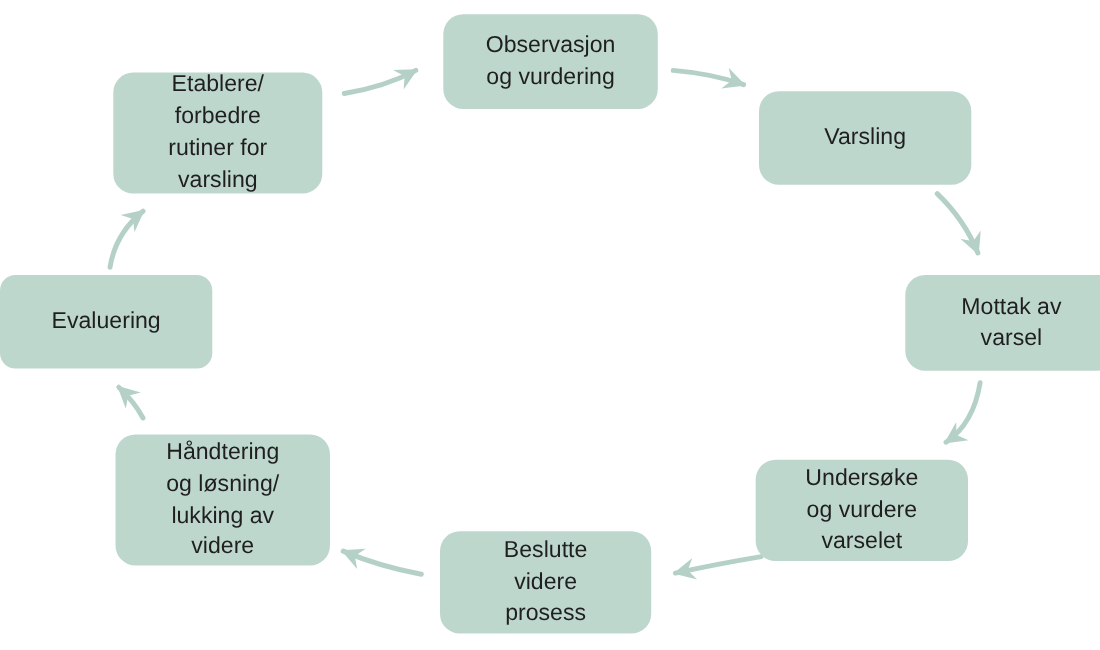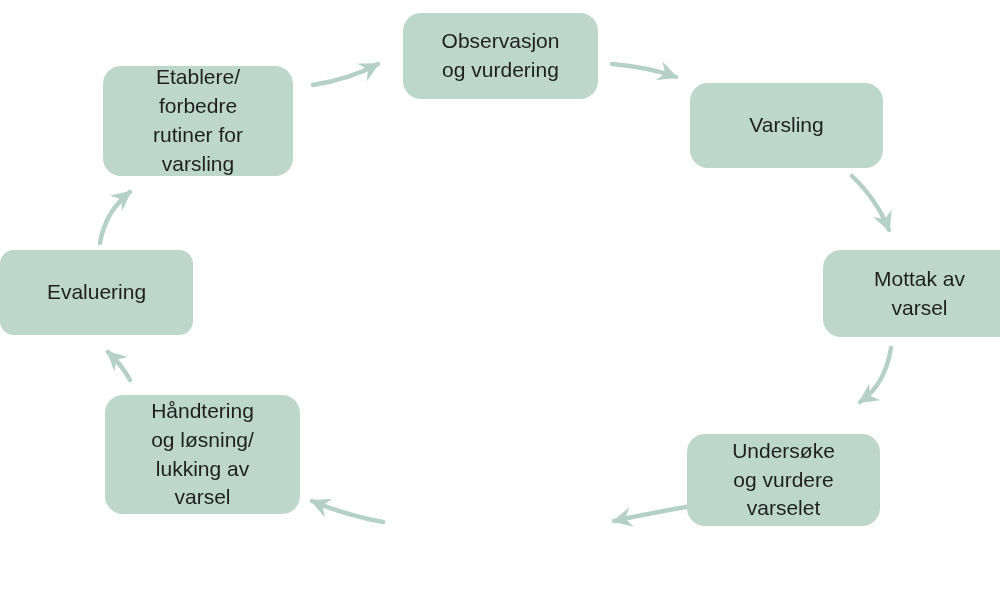--- a/index.html
+++ b/index.html
@@ -38,21 +38,21 @@
     justify-content: center;
     text-align: center;
     color: var(--text);
     font-size: 21px;
     line-height: 1.38;
   }
   .node .label { white-space: pre-line; }
   .n1 { left: 403px; top: 13px;  width: 195px; height: 86px; }
   .n2 { left: 690px; top: 83px;  width: 193px; height: 85px; }
   .n3 { left: 823px; top: 250px; width: 193px; height: 87px; }
-  .n4 { left: 687px; top: 418px; width: 193px; height: 92px; margin-top: 16px; }
+  .n4 { left: 687px; top: 418px; width: 193px; height: 92px; }
   .n5 { left: 400px; top: 483px; width: 192px; height: 93px; }
   .n6 { left: 105px; top: 395px; width: 195px; height: 119px; }
   .n7 { left: 0px;   top: 250px; width: 193px; height: 85px; border-radius: 14px; }
   .n8 { left: 103px; top: 66px;  width: 190px; height: 110px; }
 </style>
 </head>
 <body>
 
 <div class="canvas">
 
@@ -81,25 +81,30 @@
   </div>
   <div class="node n3">
     <span class="label">Mottak av
 varsel</span>
   </div>
   <div class="node n4">
     <span class="label">Undersøke
 og vurdere
 varselet</span>
   </div>
+  <div class="node n5">
+    <span class="label">Beslutte
+videre
+prosess</span>
+  </div>
   <div class="node n6">
     <span class="label">Håndtering
 og løsning/
 lukking av
-varsel</span>
+videre</span>
   </div>
   <div class="node n7">
     <span class="label">Evaluering</span>
   </div>
   <div class="node n8">
     <span class="label">Etablere/
 forbedre
 rutiner for
 varsling</span>
   </div>

